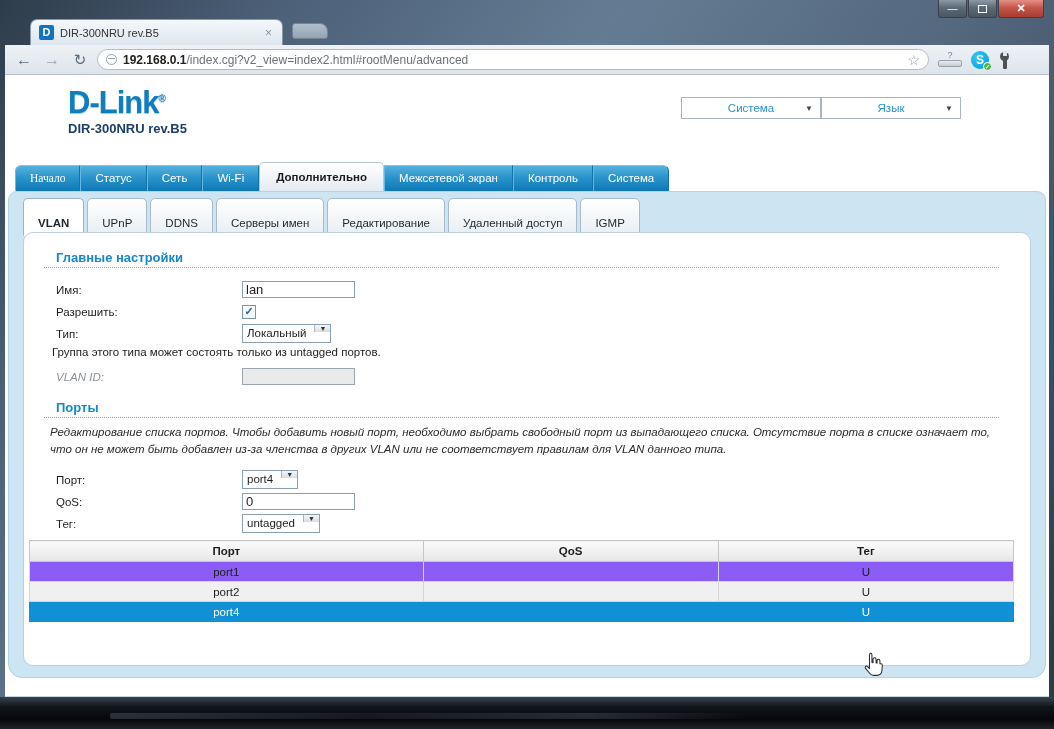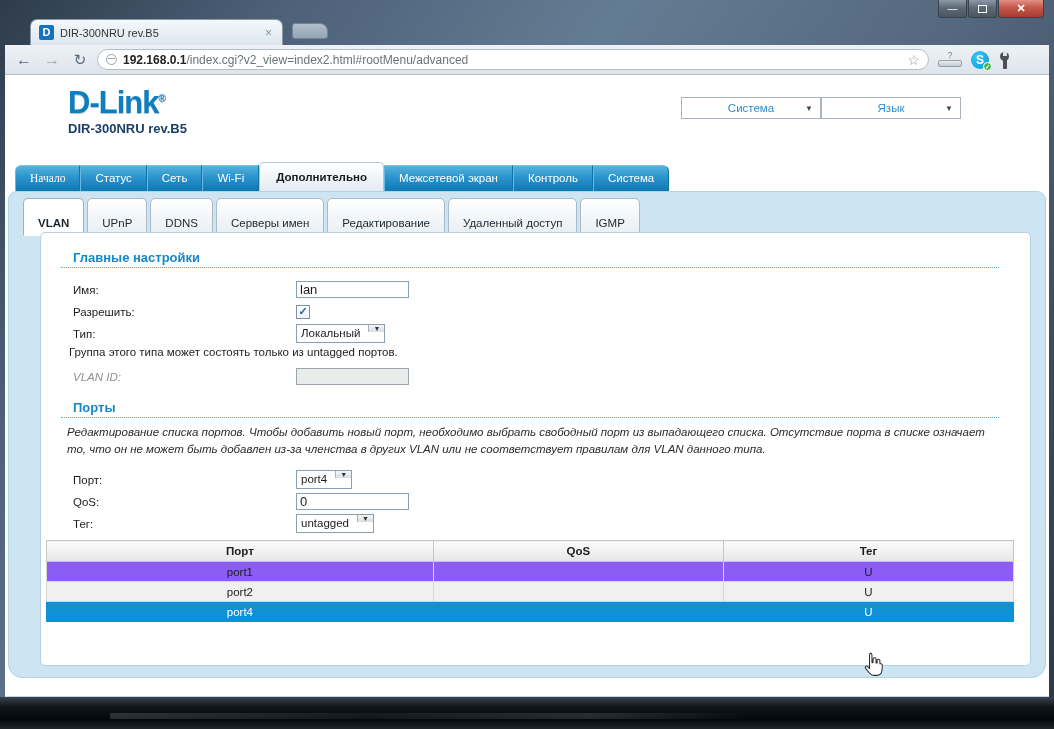--- a/index.html
+++ b/index.html
@@ -83,26 +83,26 @@
 
   
   .band { margin:0 3px; background:#cde5f3; border:1px solid #b2d2e6; border-radius:9px 9px 14px 14px;
     padding:6px 14px 11px 14px; position:relative; z-index:2; }
   .subtabs { display:flex; gap:3px; height:28px; margin-bottom:6px; }
   .stab { background:linear-gradient(#ffffff,#e8eef3); border:1px solid #a9bac8; border-radius:5px 5px 0 0;
     font-size:11.5px; color:#1d2730; padding:18px 14px; white-space:nowrap; }
   .stab.active { background:#fff; font-weight:bold; border-color:#9eb2c1; border-bottom-color:#fff; }
 
   
-  .panel { background:#fff; border:1px solid #bccfdc; border-radius:5px; height:434px; overflow:hidden;
-    padding:13px 13px 10px 2px; position:relative;margin-left:17px; }
+  .panel { background:#fff; border:1px solid #bccfdc; border-radius:10px; height:434px; overflow:hidden;
+    padding:13px 13px 10px 2px; position:relative; }
   .sect-title { font-size:13px; font-weight:bold; color:#1787c9; margin:4px 0 2px 30px; }
   .dotted { border-bottom:1px dotted #55aede; margin:2px 18px 11px 18px; height:1px; }
   .dotted.tight { margin-bottom:6px; }
-  .frow { display:flex; align-items:center; height:21px; margin:0 0 1px 30px; font-size:11.5px; color:#1d1d1d;gap:37px; }
+  .frow { display:flex; align-items:center; height:21px; margin:0 0 1px 30px; font-size:11.5px; color:#1d1d1d; }
   .frow label { width:186px; }
   .frow label.dim { font-style:italic; color:#8a9196; }
   .tinput { width:113px; height:17px; border:1px solid #8aa0b2; font-size:13px; padding:1px 3px;
     font-family:"Liberation Sans",sans-serif; color:#1d1d1d; }
   .tinput:disabled { background:#e9eaea; border-color:#9aa5ad; color:#777; }
   .chk { width:14px; height:14px; border:1px solid #7d93a5; background:linear-gradient(#fff,#f1f5f8);
     display:flex; align-items:center; justify-content:center; font-size:11px; color:#2468b2; font-weight:bold; }
   .fselect { display:inline-flex; border:1px solid #8aa0b2; background:#fff; height:19px; align-items:flex-start; }
   .fselect .stext { font-size:11.5px; padding:2px 8px 0 4px; color:#1d1d1d; }
   .fselect .sbtn { width:16px; background:linear-gradient(#f5f7f9,#d8dde2); border-left:1px solid #aab5be;

